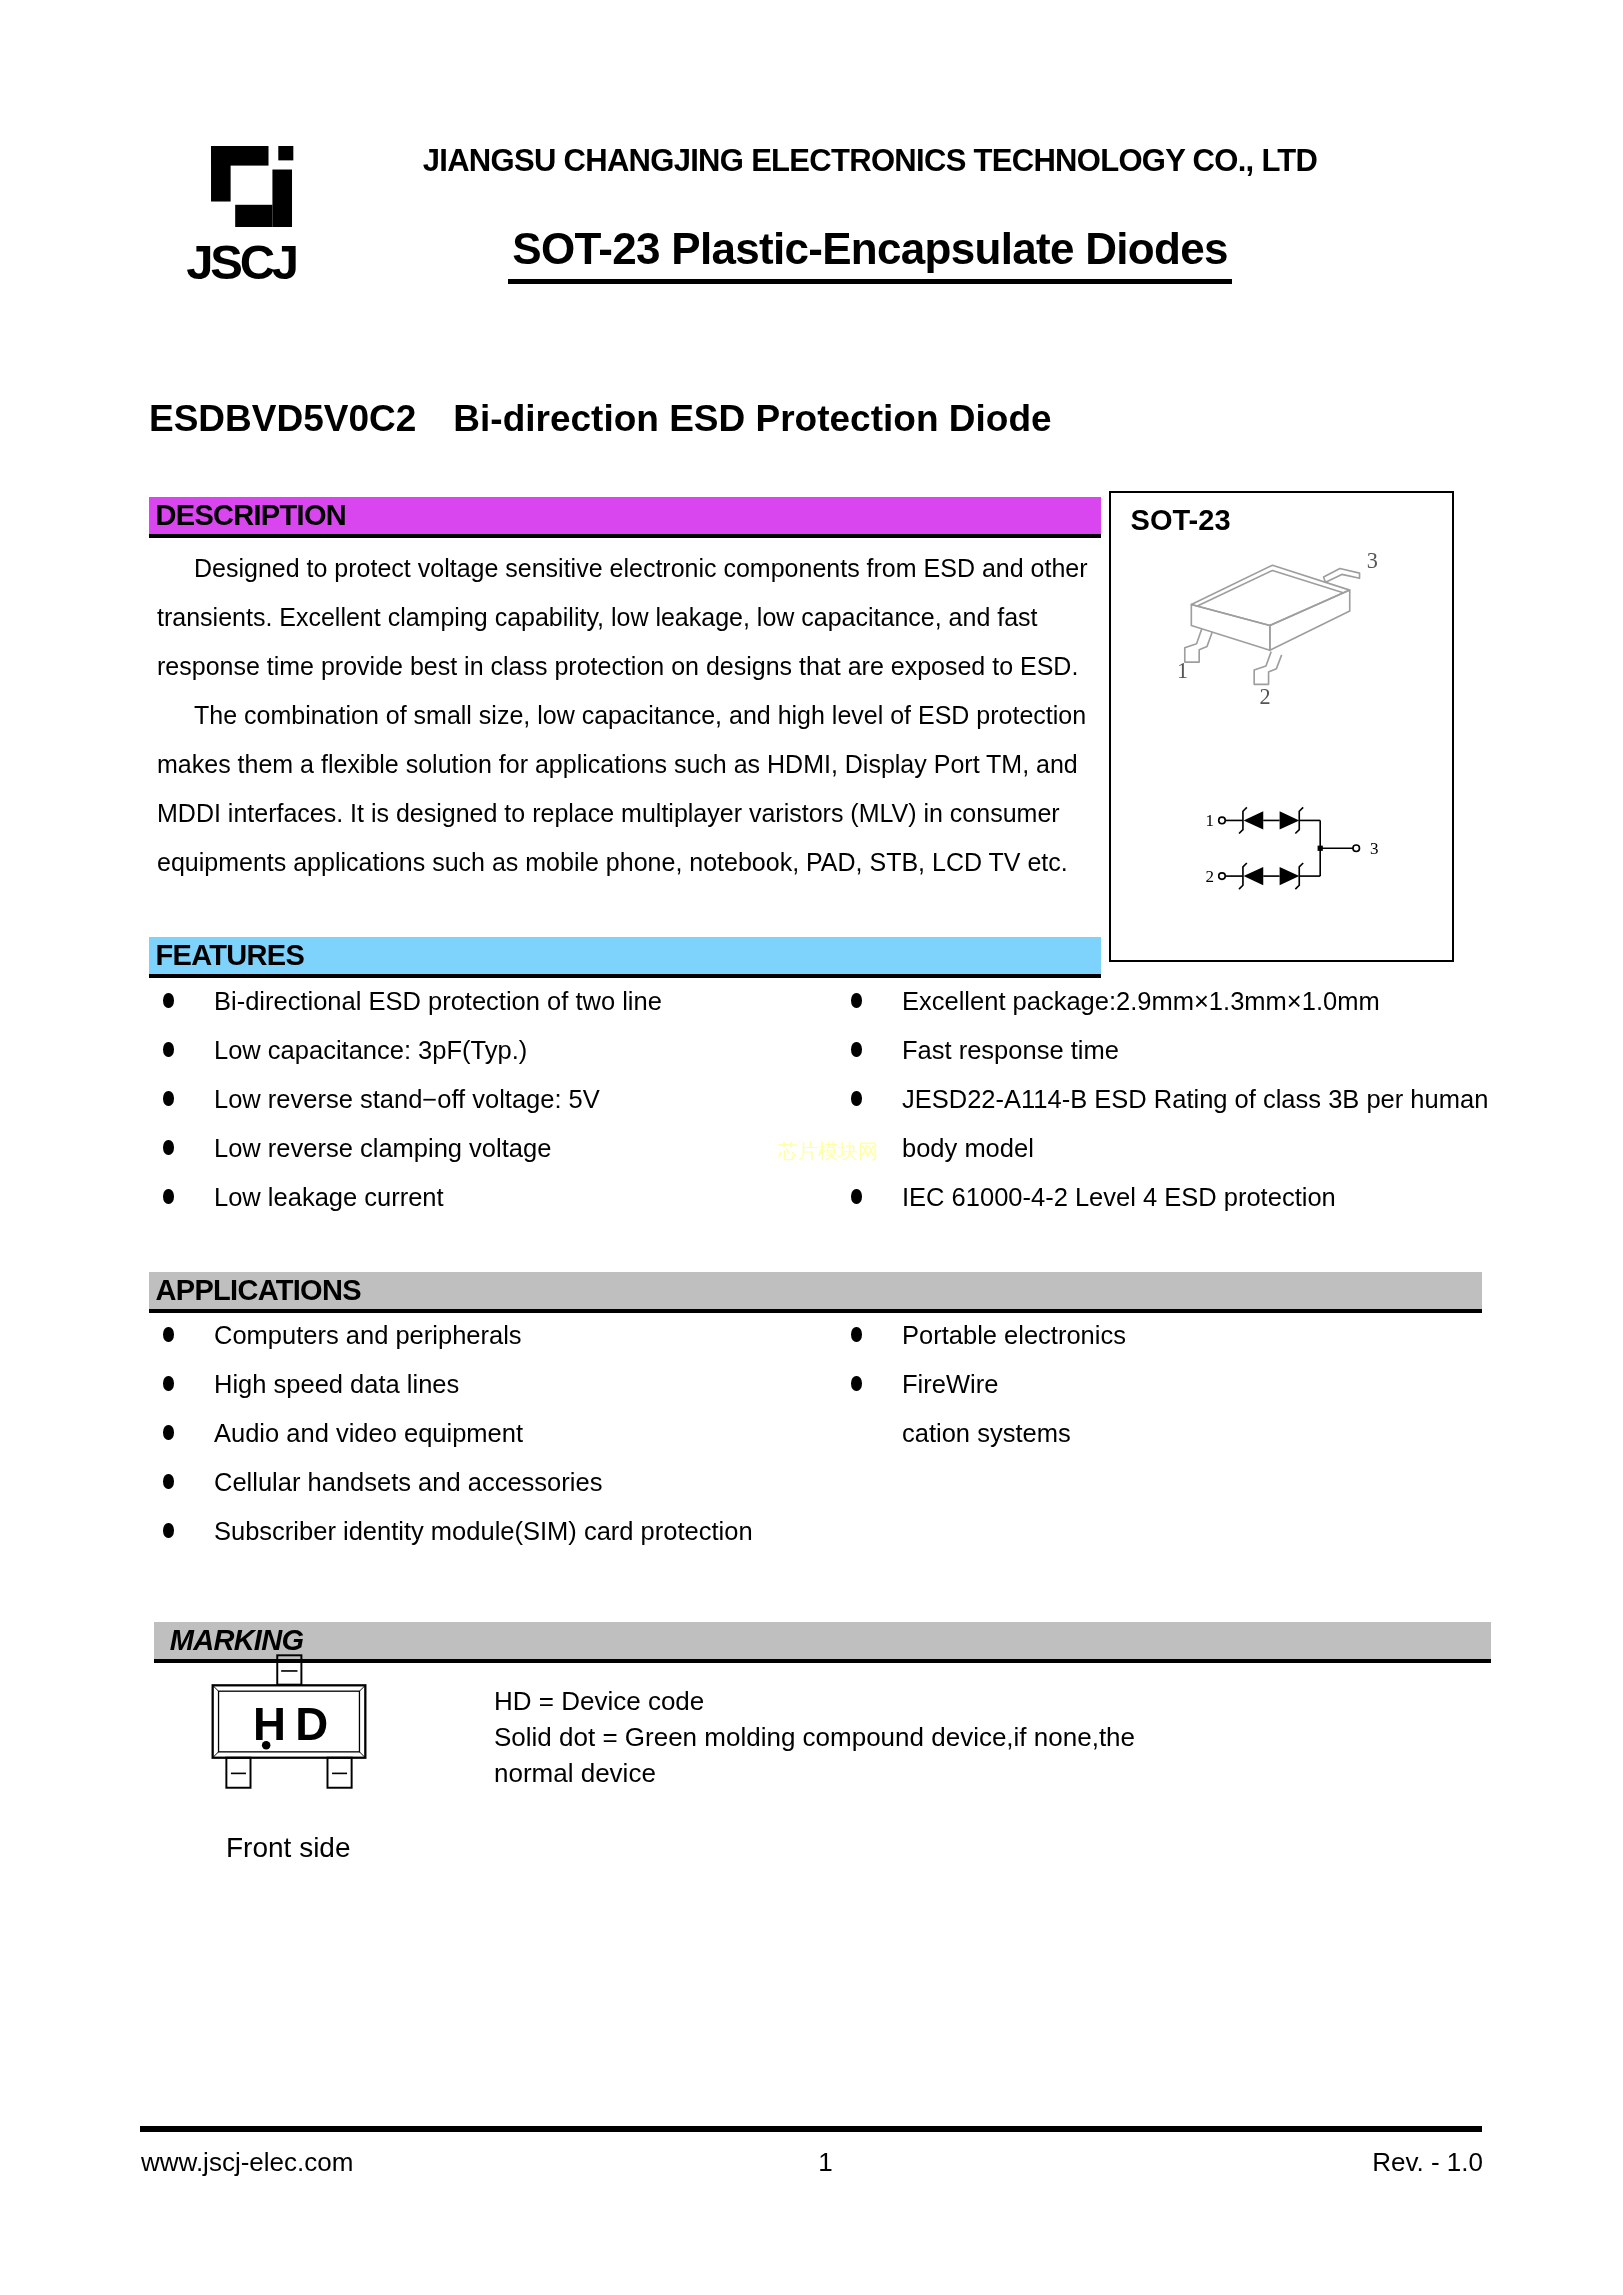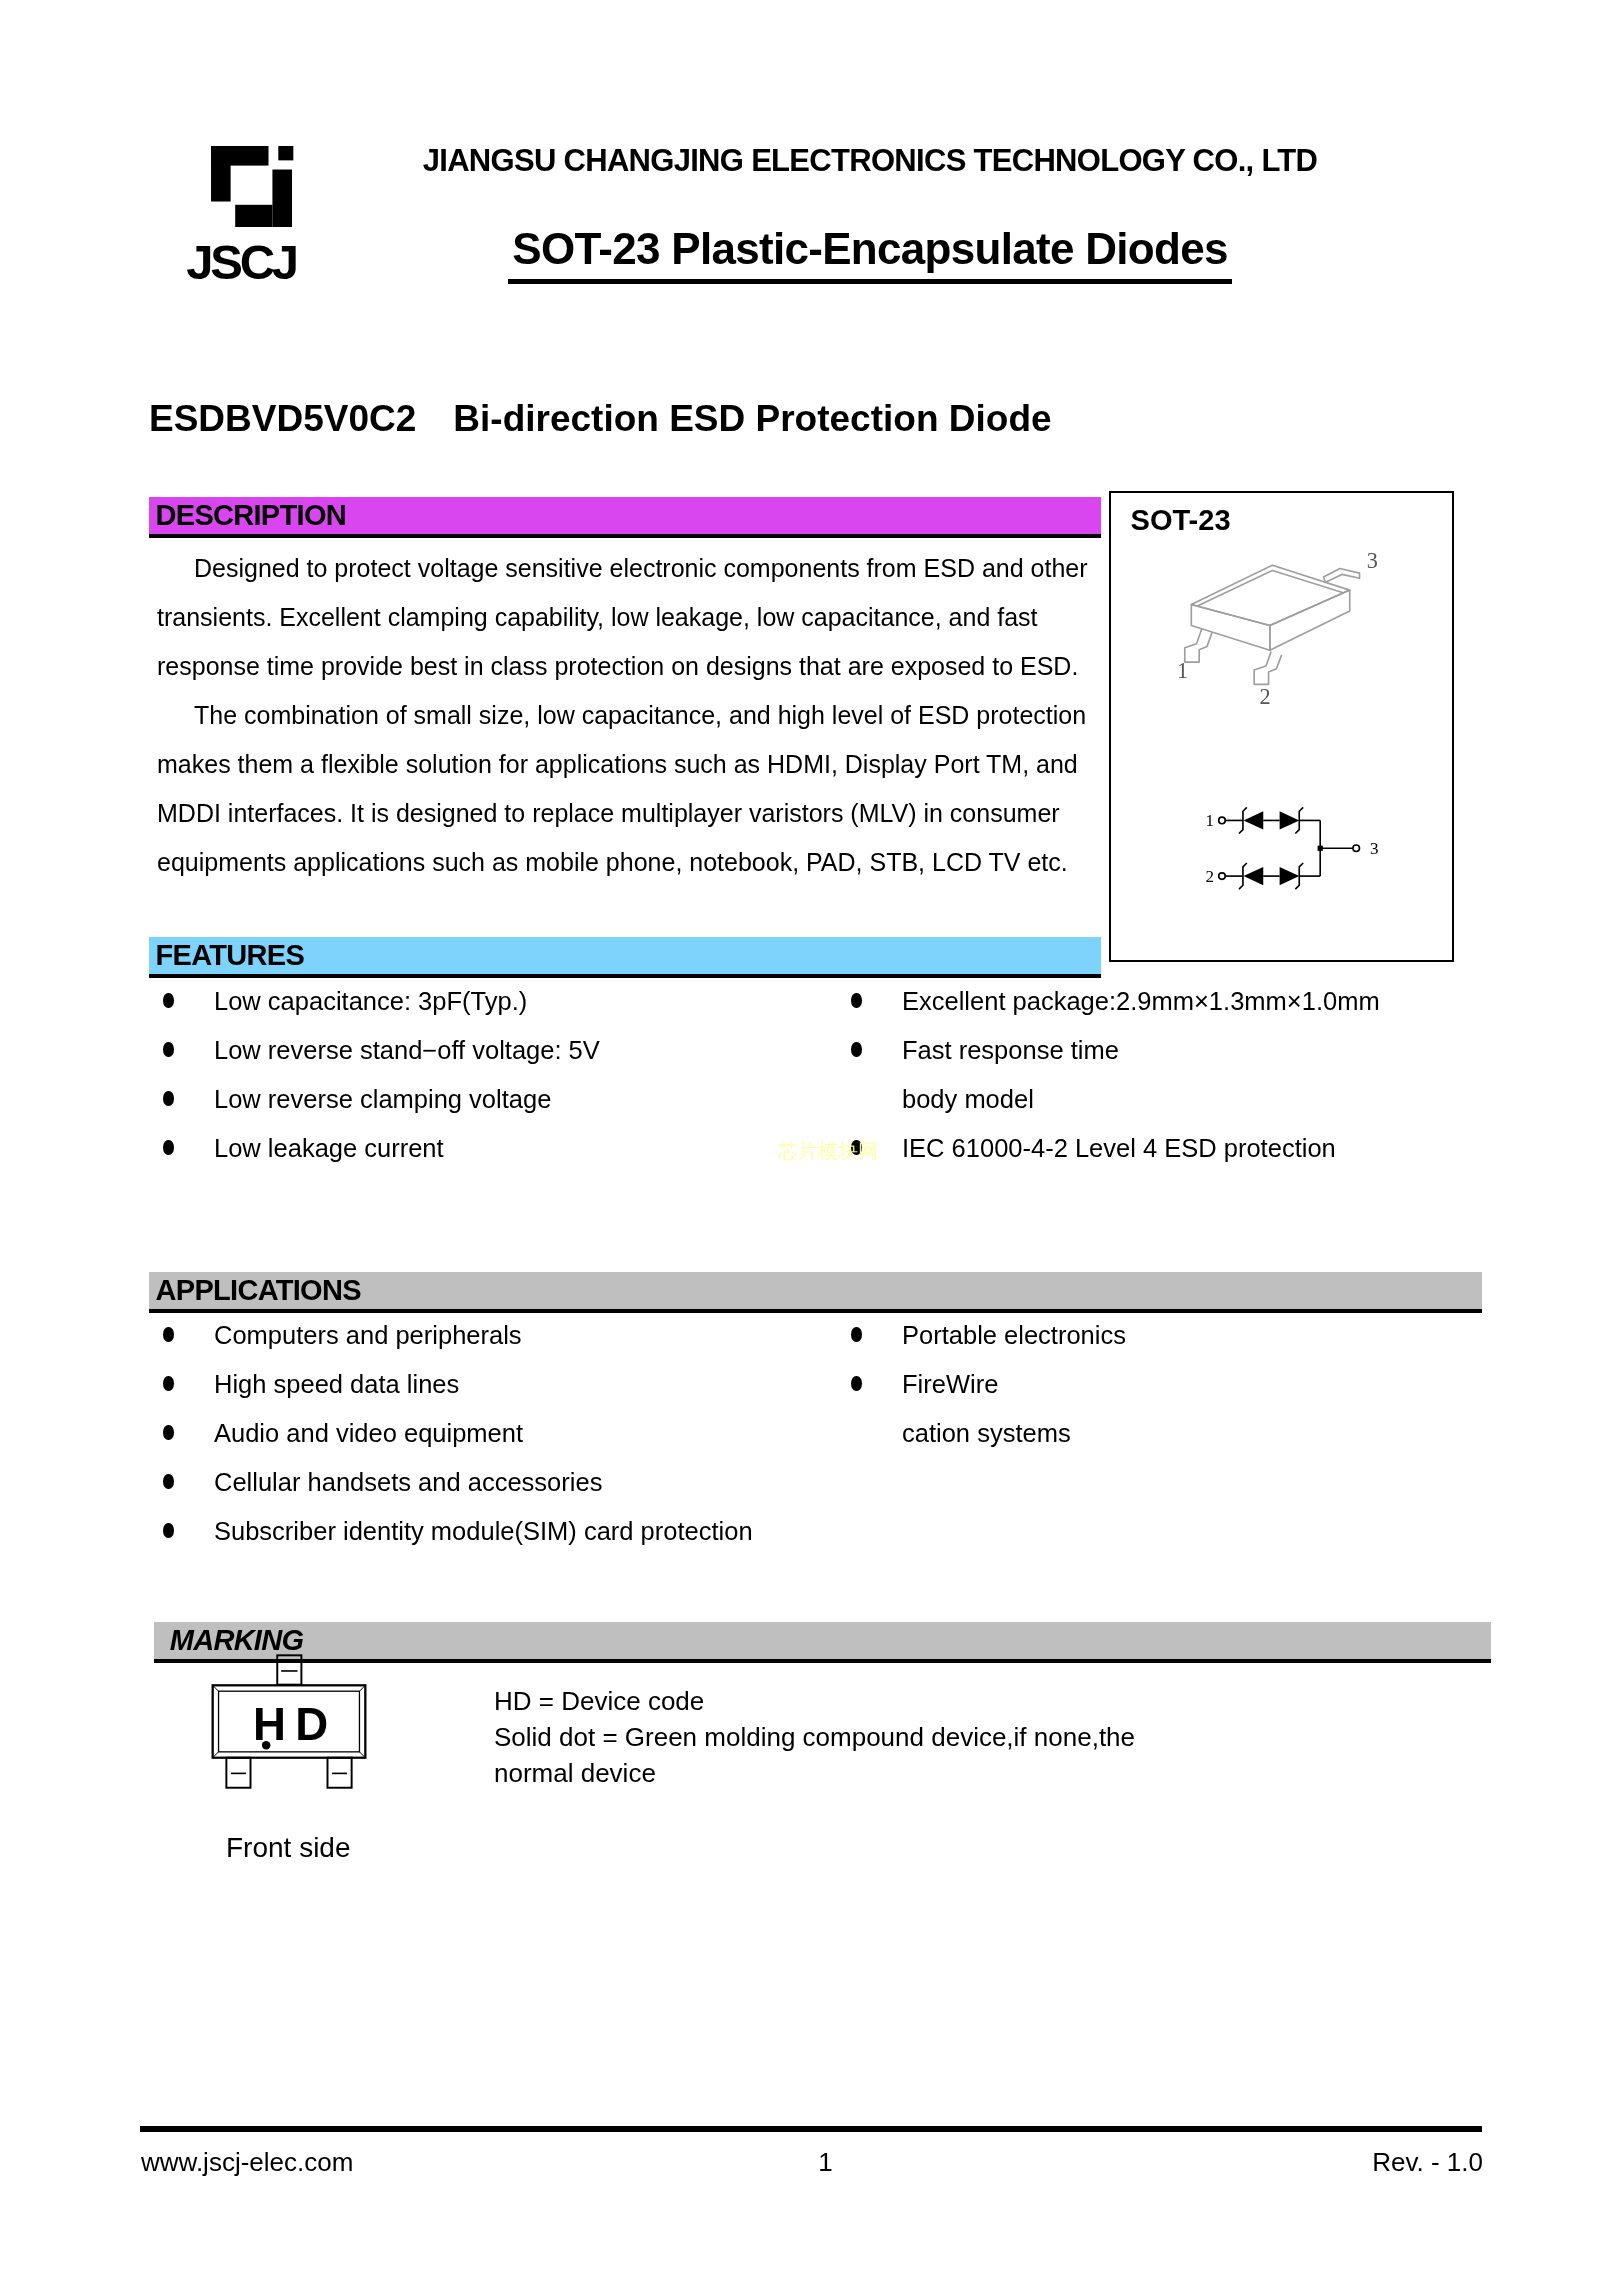--- a/index.html
+++ b/index.html
@@ -156,20 +156,24 @@
       <text x="46" y="116" font-size="26" text-anchor="end">2</text>
       <text x="284" y="74" font-size="26">3</text>
     </svg>
   </div>
 
   <div class="abs bar bar-feat" style="background-color: #7dd3fc;">
     <span>FEATURES</span>
   </div>
   <div class="abs list feat-left">
 
+      <div class="li">
+        <span class="dot on"></span>
+        <span class="li-text">Bi-directional ESD protection of two line</span>
+      </div>
 
       <div class="li">
         <span class="dot on"></span>
         <span class="li-text">Low capacitance: 3pF(Typ.)</span>
       </div>
 
       <div class="li">
         <span class="dot on"></span>
         <span class="li-text">Low reverse stand−off voltage: 5V</span>
       </div>
@@ -189,20 +193,24 @@
       <div class="li">
         <span class="dot on"></span>
         <span class="li-text">Excellent package:2.9mm×1.3mm×1.0mm</span>
       </div>
 
       <div class="li">
         <span class="dot on"></span>
         <span class="li-text">Fast response time</span>
       </div>
 
+      <div class="li">
+        <span class="dot on"></span>
+        <span class="li-text">JESD22-A114-B ESD Rating of class 3B per human</span>
+      </div>
 
       <div class="li">
 
         <span class="li-text">body model</span>
       </div>
 
       <div class="li">
         <span class="dot on"></span>
         <span class="li-text">IEC 61000-4-2 Level 4 ESD protection</span>
       </div>

